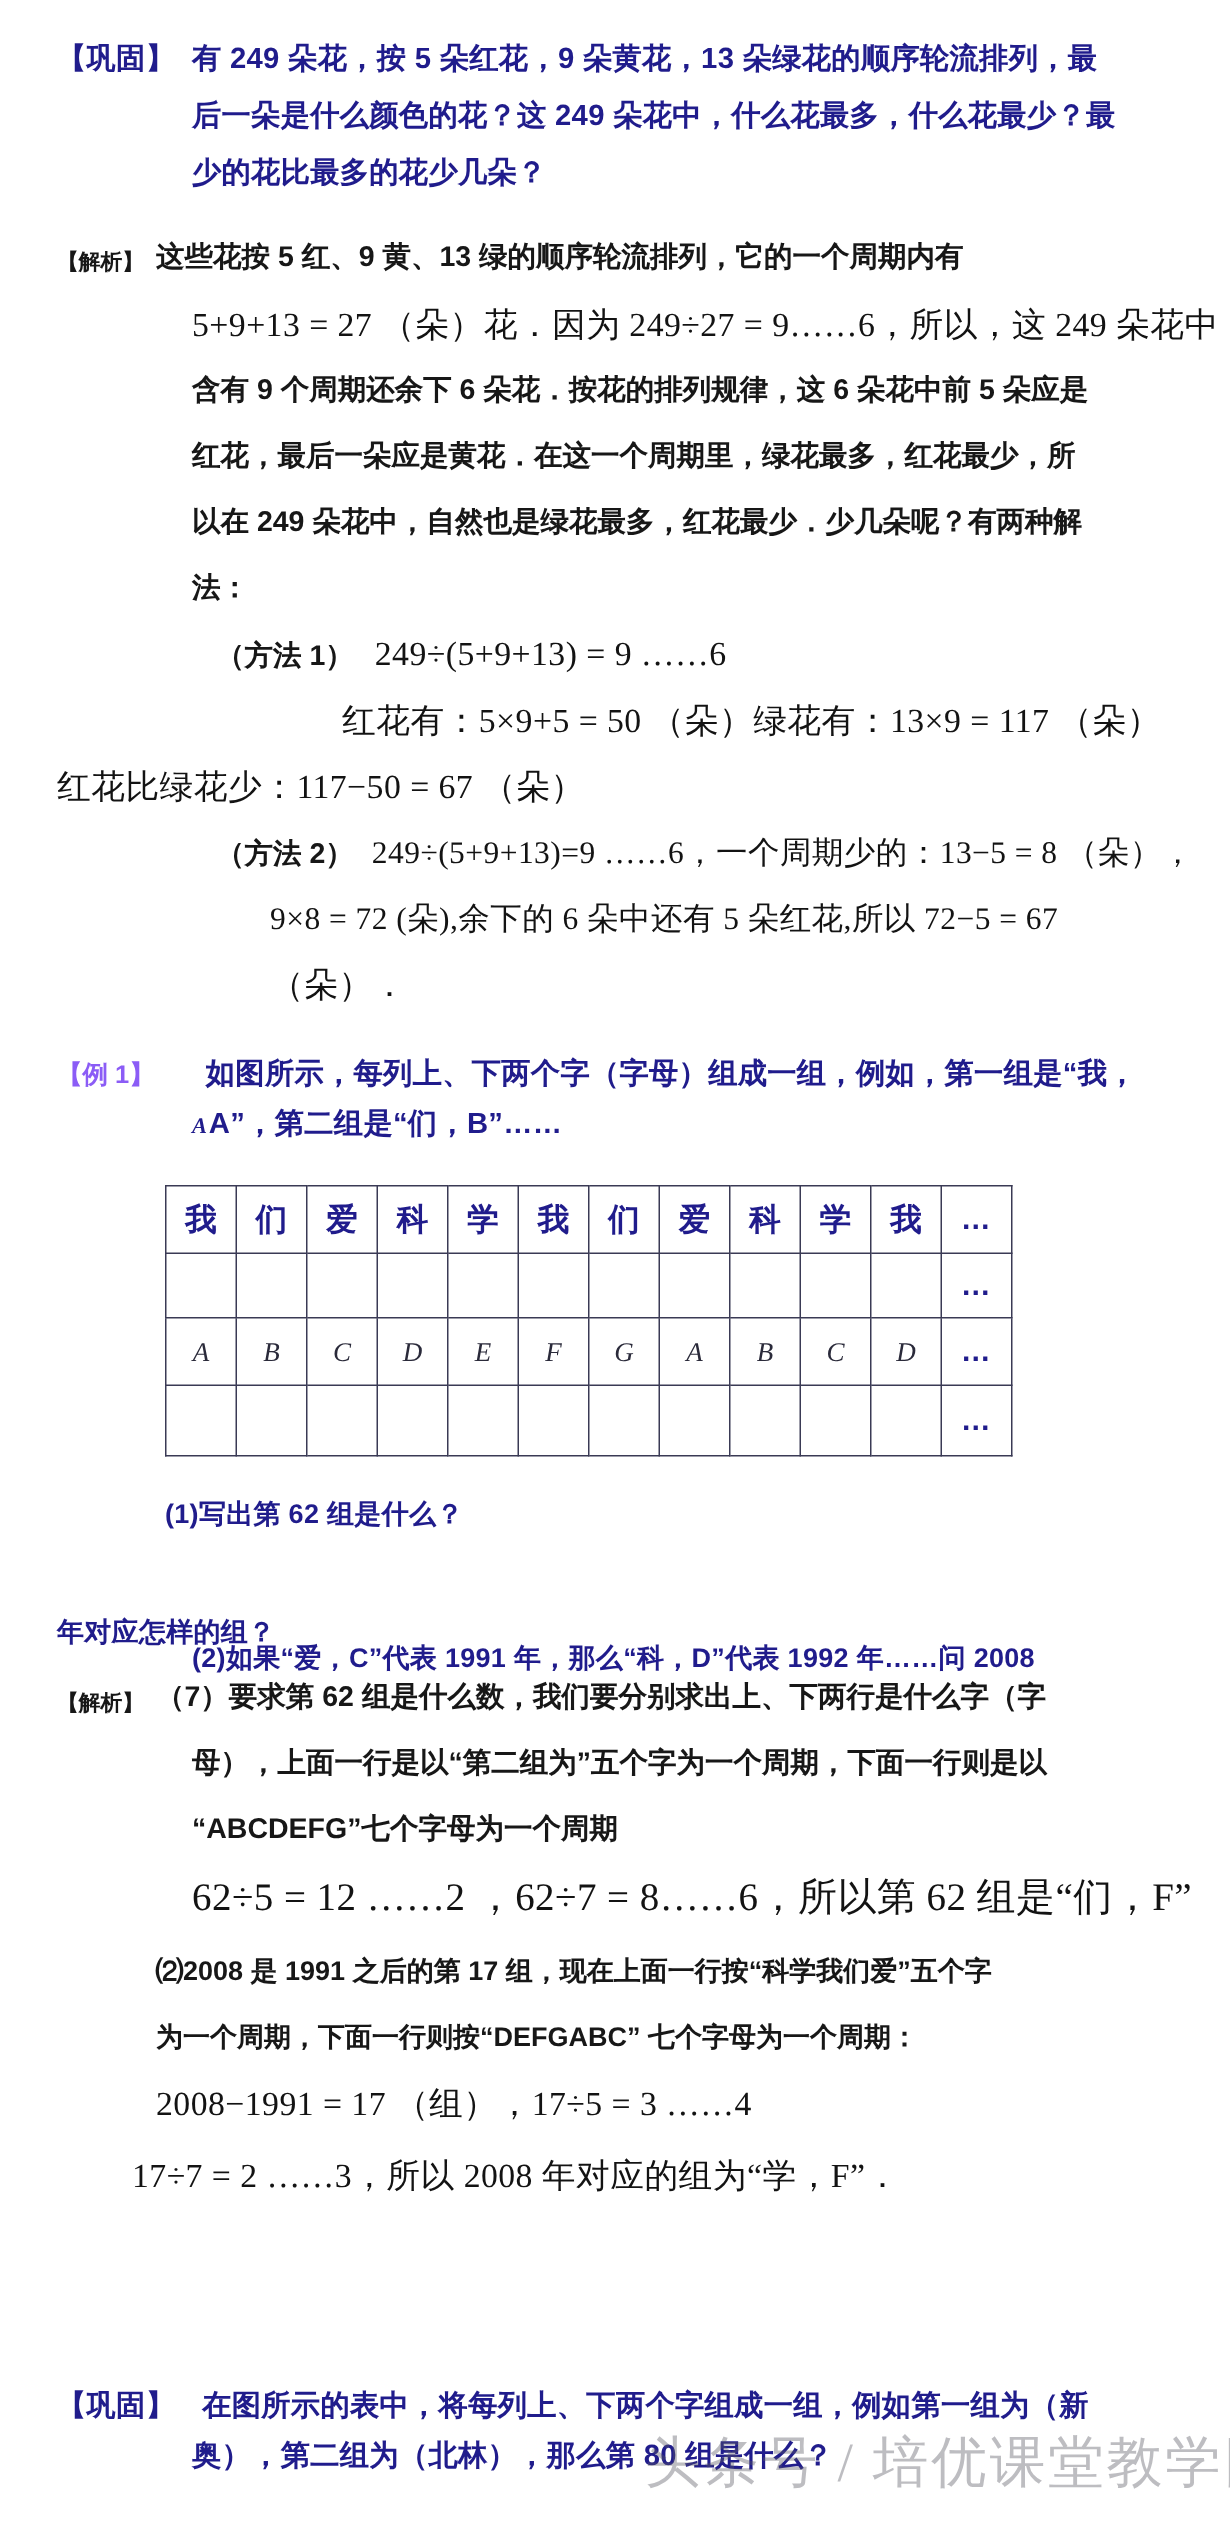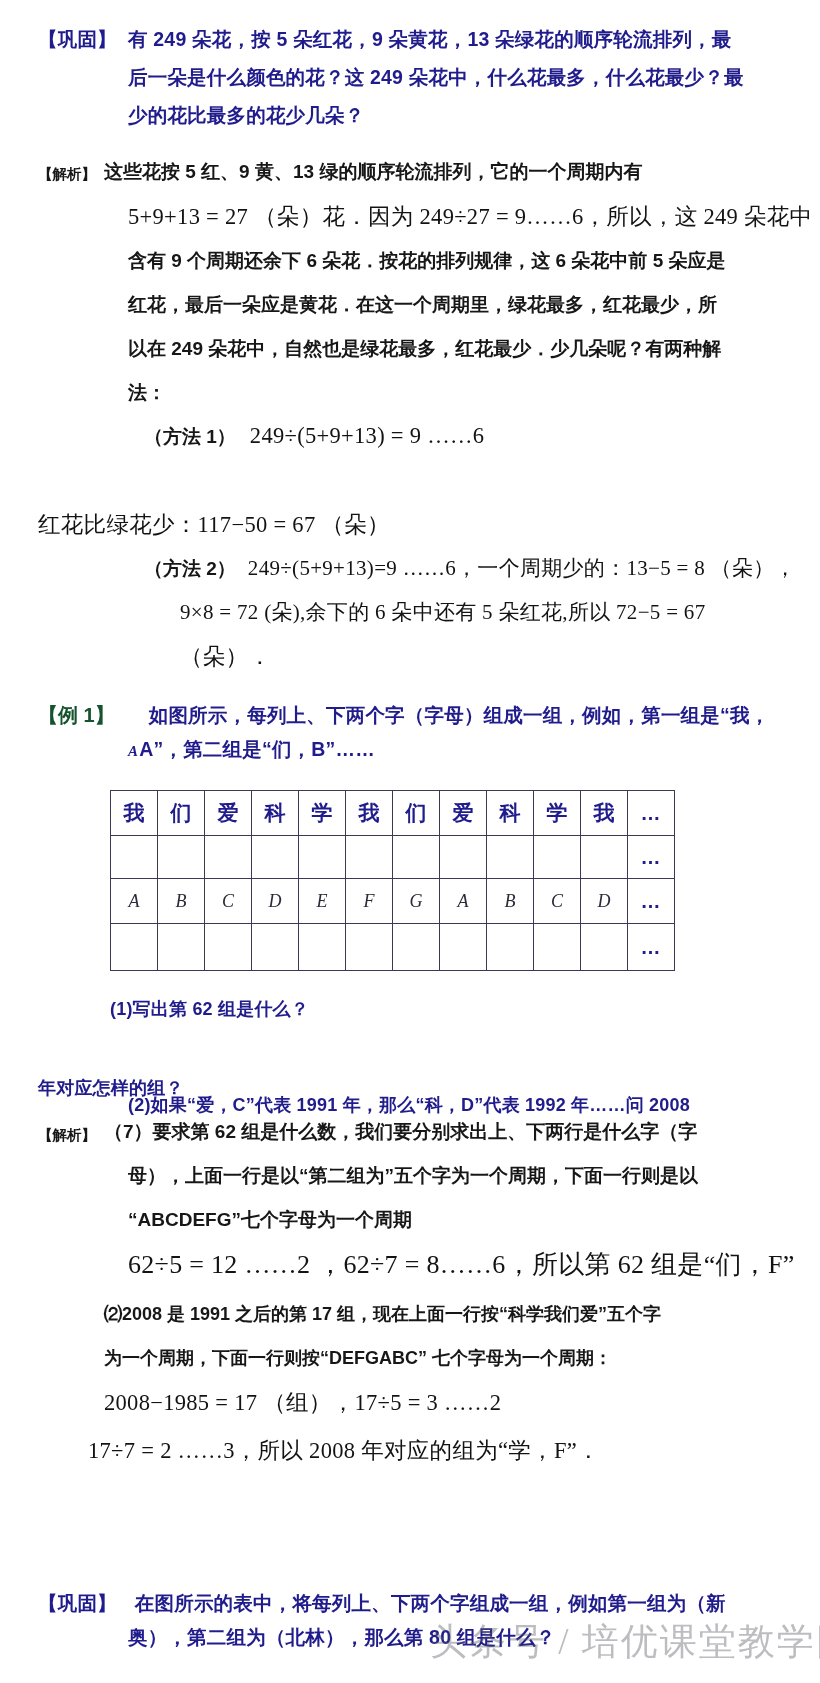--- a/index.html
+++ b/index.html
@@ -32,23 +32,23 @@
 
   
   .q-blue {
     color: #201c8c;
     font-weight: bold;
     font-family: "Liberation Sans", "DejaVu Sans", sans-serif;
     font-size: 19.5px;
     letter-spacing: 0.2px;
   }
   .tag-red {
-    color: #14532d;
-    font-weight: bold;
-    font-size: 20px;
+    color: #8b5cf6;
+    font-weight: bold;
+    font-size: 17px;
     font-family: "Liberation Sans", "DejaVu Sans", sans-serif;
   }
 
   
   .ex {
     color: #171717;
     font-size: 19px;
     font-family: "Liberation Sans", "DejaVu Sans", sans-serif;
     font-weight: 600;
   }
@@ -138,20 +138,23 @@
   <div class="blk line ex" style="left:128px; top:251px;">含有 9 个周期还余下 6 朵花．按花的排列规律，这 6 朵花中前 5 朵应是</div>
   <div class="blk line ex" style="left:128px; top:295px;">红花，最后一朵应是黄花．在这一个周期里，绿花最多，红花最少，所</div>
   <div class="blk line ex" style="left:128px; top:339px;">以在 249 朵花中，自然也是绿花最多，红花最少．少几朵呢？有两种解</div>
   <div class="blk line ex" style="left:128px; top:383px;">法：</div>
 
   <div class="blk line" style="left:144px; top:425px;">
     <span class="ex">（方法 1）</span>
     <span class="math" style="margin-left:10px;">249÷(5+9+13) = 9 ……6</span>
   </div>
 
+  <div class="blk line math" style="left:228px; top:470px;">
+    <span>红花有：5×9+5 = 50 （朵）绿花有：13×9 = 117 （朵）</span>
+  </div>
 
   <div class="blk line math" style="left:38px; top:514px;">
     <span>红花比绿花少：117−50 = 67 （朵）</span>
   </div>
 
   <div class="blk line" style="left:144px; top:558px;">
     <span class="ex">（方法 2）</span>
     <span class="math" style="margin-left:8px; font-size:21px;">249÷(5+9+13)=9 ……6，一个周期少的：13−5 = 8 （朵），</span>
   </div>
 
@@ -233,21 +236,21 @@
 
   <div class="blk ex-label" style="left:38px; top:1126px;">【解析】</div>
   <div class="blk line ex" style="left:104px; top:1122px;">（7）要求第 62 组是什么数，我们要分别求出上、下两行是什么字（字</div>
   <div class="blk line ex" style="left:128px; top:1166px;">母），上面一行是以“第二组为”五个字为一个周期，下面一行则是以</div>
   <div class="blk line ex" style="left:128px; top:1210px;">
     <span>“ABCDEFG”七个字母为一个周期</span>
   </div>
   <div class="blk line math" style="left:128px; top:1252px; font-size:26px;">62÷5 = 12 ……2 ，62÷7 = 8……6，所以第 62 组是“们，F”</div>
   <div class="blk line ex" style="left:104px; top:1305px; font-size:18px;">⑵2008 是 1991 之后的第 17 组，现在上面一行按“科学我们爱”五个字</div>
   <div class="blk line ex" style="left:104px; top:1349px; font-size:18px;">为一个周期，下面一行则按“DEFGABC” 七个字母为一个周期：</div>
-  <div class="blk line math" style="left:104px; top:1392px;">2008−1985 = 17 （组），17÷5 = 3 ……2</div>
+  <div class="blk line math" style="left:104px; top:1392px;">2008−1991 = 17 （组），17÷5 = 3 ……4</div>
   <div class="blk line math" style="left:88px; top:1440px;">17÷7 = 2 ……3，所以 2008 年对应的组为“学，F”．</div>
 
   <div class="blk" style="left:38px; top:1590px;">
     <span class="q-blue">【巩固】</span>
     <span class="q-blue" style="margin-left:14px;">在图所示的表中，将每列上、下两个字组成一组，例如第一组为（新</span>
   </div>
   <div class="blk line q-blue" style="left:128px; top:1628px;">奥），第二组为（北林），那么第 80 组是什么？</div>
 
   <div class="watermark">头条号 / 培优课堂教学网</div>
 

